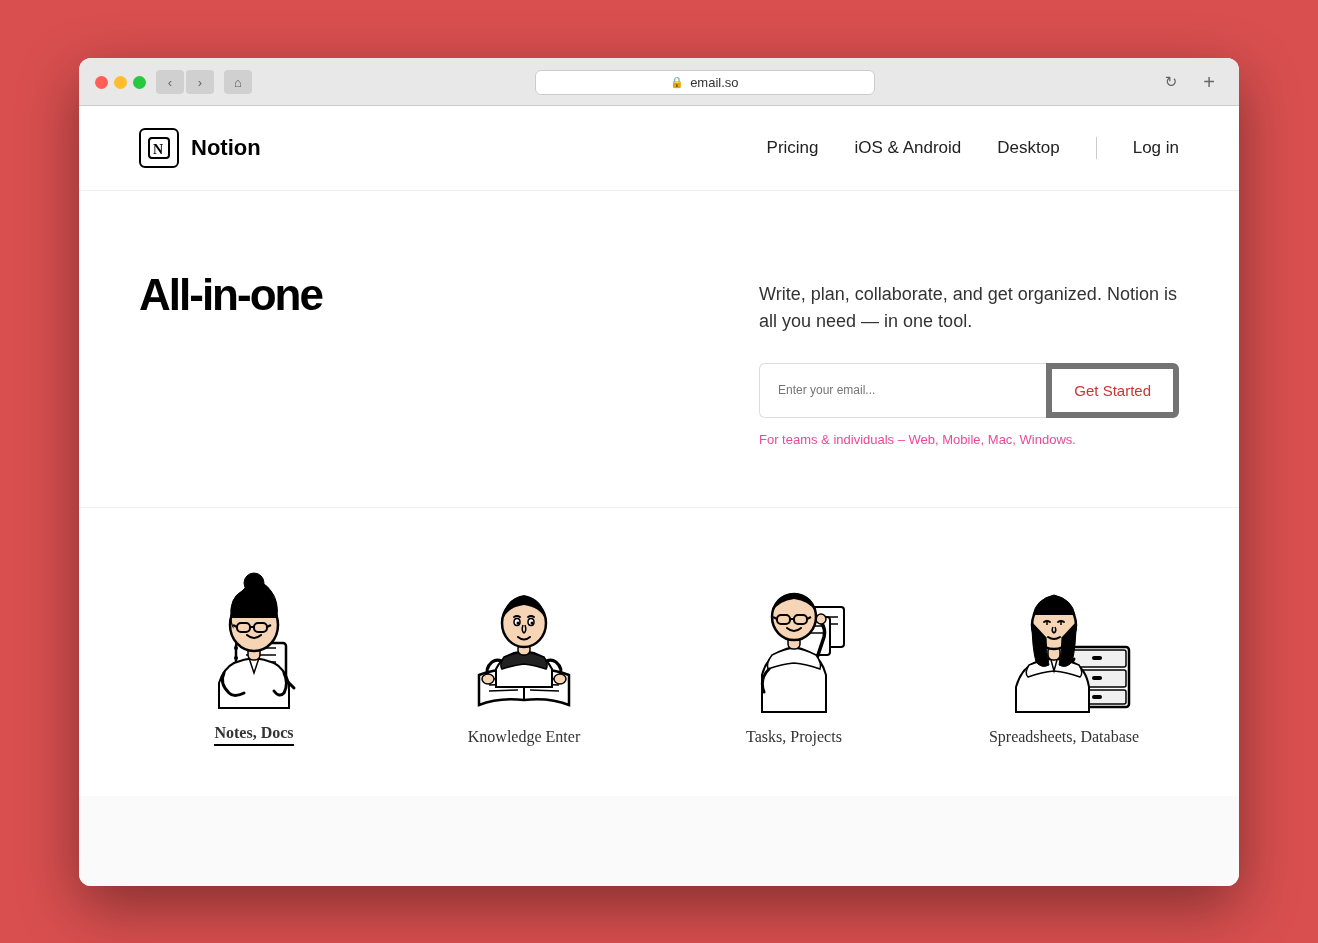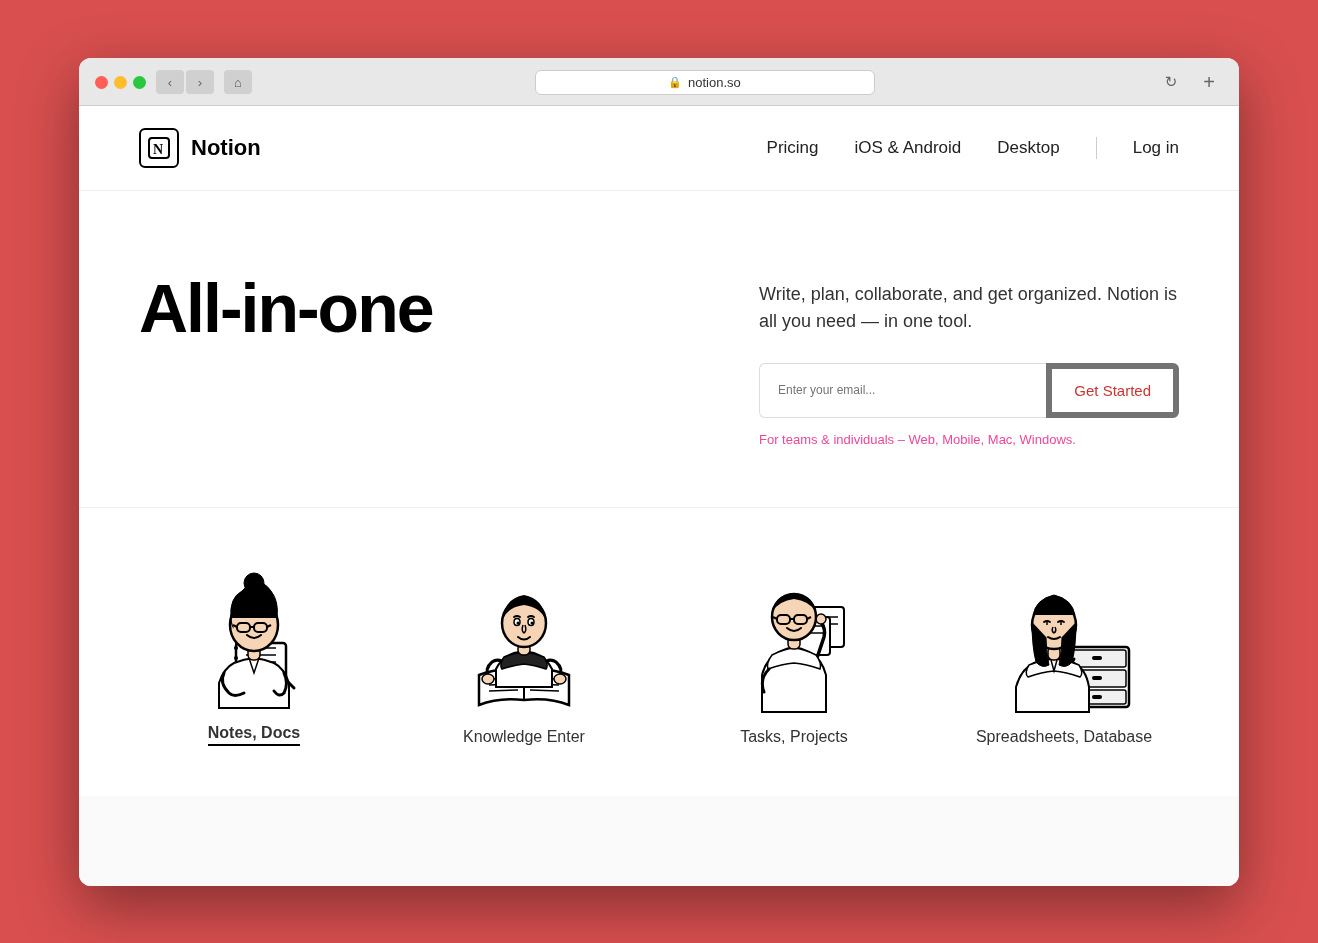--- a/index.html
+++ b/index.html
@@ -208,21 +208,21 @@
       padding: 80px 60px 60px;
       background: white;
       gap: 80px;
     }
 
     .hero-left {
       flex: 1;
     }
 
     .hero-title {
-      font-size: 68px;
+      font-size: 44px;
       font-weight: 900;
       color: #000;
       line-height: 1.1;
       letter-spacing: -2px;
     }
 
     .hero-right {
       flex: 0 0 420px;
       padding-top: 10px;
     }
@@ -278,20 +278,21 @@
       background: white;
       border-top: 1px solid #f0f0f0;
     }
 
     .feature-item {
       display: flex;
       flex-direction: column;
       align-items: center;
       gap: 16px;
       flex: 1;
+      font-family: Liberation Serif, serif;
     }
 
     .feature-illustration {
       width: 180px;
       height: 160px;
       display: flex;
       align-items: flex-end;
       justify-content: center;
     }
 
@@ -323,21 +324,21 @@
         <div class="traffic-light tl-green"></div>
       </div>
       <div class="nav-buttons">
         <button class="nav-btn">‹</button>
         <button class="nav-btn">›</button>
       </div>
       <button class="home-btn">⌂</button>
       <div class="address-bar-container">
         <div class="address-bar">
           <span class="lock-icon">🔒</span>
-          <span>notion.so</span>
+          <span>email.so</span>
         </div>
       </div>
       <button class="reload-btn">↻</button>
       <button class="new-tab-btn">+</button>
     </div>
   </div>
 
   <div class="website">
 
     <nav class="site-nav">

